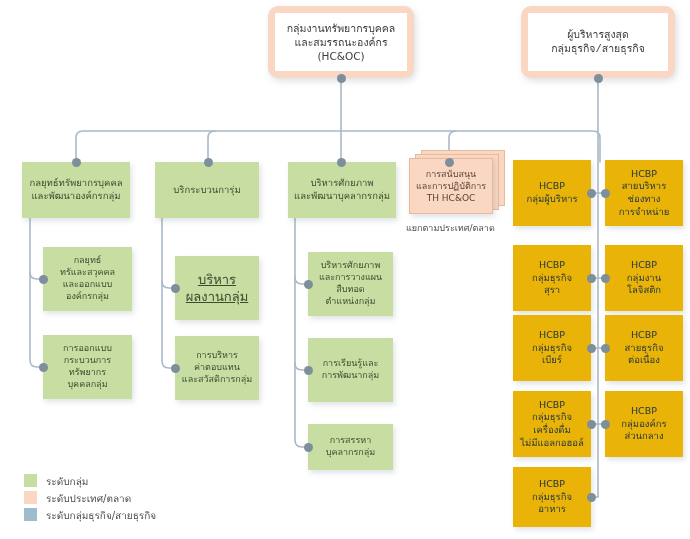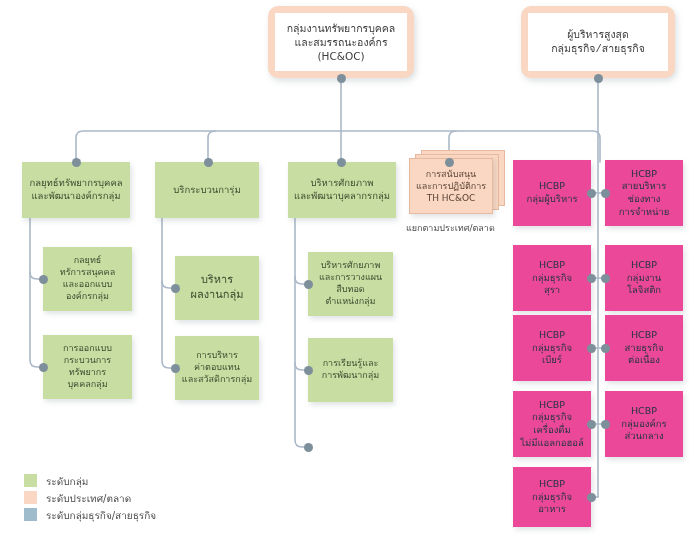--- a/index.html
+++ b/index.html
@@ -16,21 +16,21 @@
   .node{
     position:absolute;
     box-sizing:border-box;
     display:flex;align-items:center;justify-content:center;
     text-align:center;
     line-height:1.32;
     white-space:pre-line;
     box-shadow:2px 3px 5px rgba(120,130,140,.22);
   }
   .green{background:#c7dda2;color:#3c4a2e;}
-  .blue{background:#ec4899;color:#1f3440;}
+  .blue{background:#eab308;color:#1f3440;}
 
   
   .root{
     position:absolute;
     box-sizing:border-box;
     background:#f9d7c2;
     border-radius:10px;
     padding:7px;
     box-shadow:2px 3px 6px rgba(120,130,140,.25);
   }
@@ -113,35 +113,35 @@
     <div class="inner" style="font-size:10.5px;font-family:Liberation Mono, monospace;">ผู้บริหารสูงสุด
 กลุ่มธุรกิจ/สายธุรกิจ</div>
   </div>
   <span class="dot" style="left:594px;top:74px;"></span>
 
   <div class="node green" style="left:22px;top:162px;width:108px;height:56px;font-size:9.5px;">กลยุทธ์ทรัพยากรบุคคล
 และพัฒนาองค์กรกลุ่ม</div>
   <span class="dot" style="left:72px;top:158px;"></span>
 
   <div class="node green" style="left:43px;top:247px;width:89px;height:64px;font-size:9px;">กลยุทธ์
-ทรัการสนุคคล
+ทรัและสวุคคล
 และออกแบบ
 องค์กรกลุ่ม</div>
   <span class="dot" style="left:39px;top:275px;"></span>
 
   <div class="node green" style="left:43px;top:335px;width:89px;height:64px;font-size:9px;">การออกแบบ
 กระบวนการ
 ทรัพยากร
 บุคคลกลุ่ม</div>
   <span class="dot" style="left:39px;top:363px;"></span>
 
   <div class="node green" style="left:155px;top:162px;width:104px;height:56px;font-size:9.5px;">บริกระบวนการุ่ม</div>
   <span class="dot" style="left:204px;top:158px;"></span>
 
-  <div class="node green" style="left:175px;top:256px;width:84px;height:64px;font-size:11px;">บริหาร
+  <div class="node green" style="left:175px;top:256px;width:84px;height:64px;font-size:13px;text-decoration:underline;">บริหาร
 ผลงานกลุ่ม</div>
   <span class="dot" style="left:171px;top:284px;"></span>
 
   <div class="node green" style="left:175px;top:336px;width:84px;height:64px;font-size:9px;">การบริหาร
 ค่าตอบแทน
 และสวัสดิการกลุ่ม</div>
   <span class="dot" style="left:171px;top:364px;"></span>
 
   <div class="node green" style="left:288px;top:162px;width:108px;height:56px;font-size:9.5px;">บริหารศักยภาพ
 และพัฒนาบุคลากรกลุ่ม</div>
@@ -150,20 +150,22 @@
   <div class="node green" style="left:308px;top:252px;width:85px;height:64px;font-size:9px;">บริหารศักยภาพ
 และการวางแผน
 สืบทอด
 ตำแหน่งกลุ่ม</div>
   <span class="dot" style="left:304px;top:280px;"></span>
 
   <div class="node green" style="left:308px;top:338px;width:85px;height:64px;font-size:9px;">การเรียนรู้และ
 การพัฒนากลุ่ม</div>
   <span class="dot" style="left:304px;top:366px;"></span>
 
+  <div class="node green" style="left:308px;top:424px;width:85px;height:46px;font-size:9px;">การสรรหา
+บุคลากรกลุ่ม</div>
   <span class="dot" style="left:304px;top:443px;"></span>
 
   <div class="stack" style="left:409px;top:158px;width:96px;height:62px;">
     <div class="sheet s3" style="width:84px;height:56px;"></div>
     <div class="sheet s2" style="width:84px;height:56px;"></div>
     <div class="sheet s1" style="width:84px;height:56px;font-size:9px;">การสนับสนุน
 และการปฏิบัติการ
 TH HC&amp;OC</div>
   </div>
   <span class="dot" style="left:445px;top:158px;"></span>

